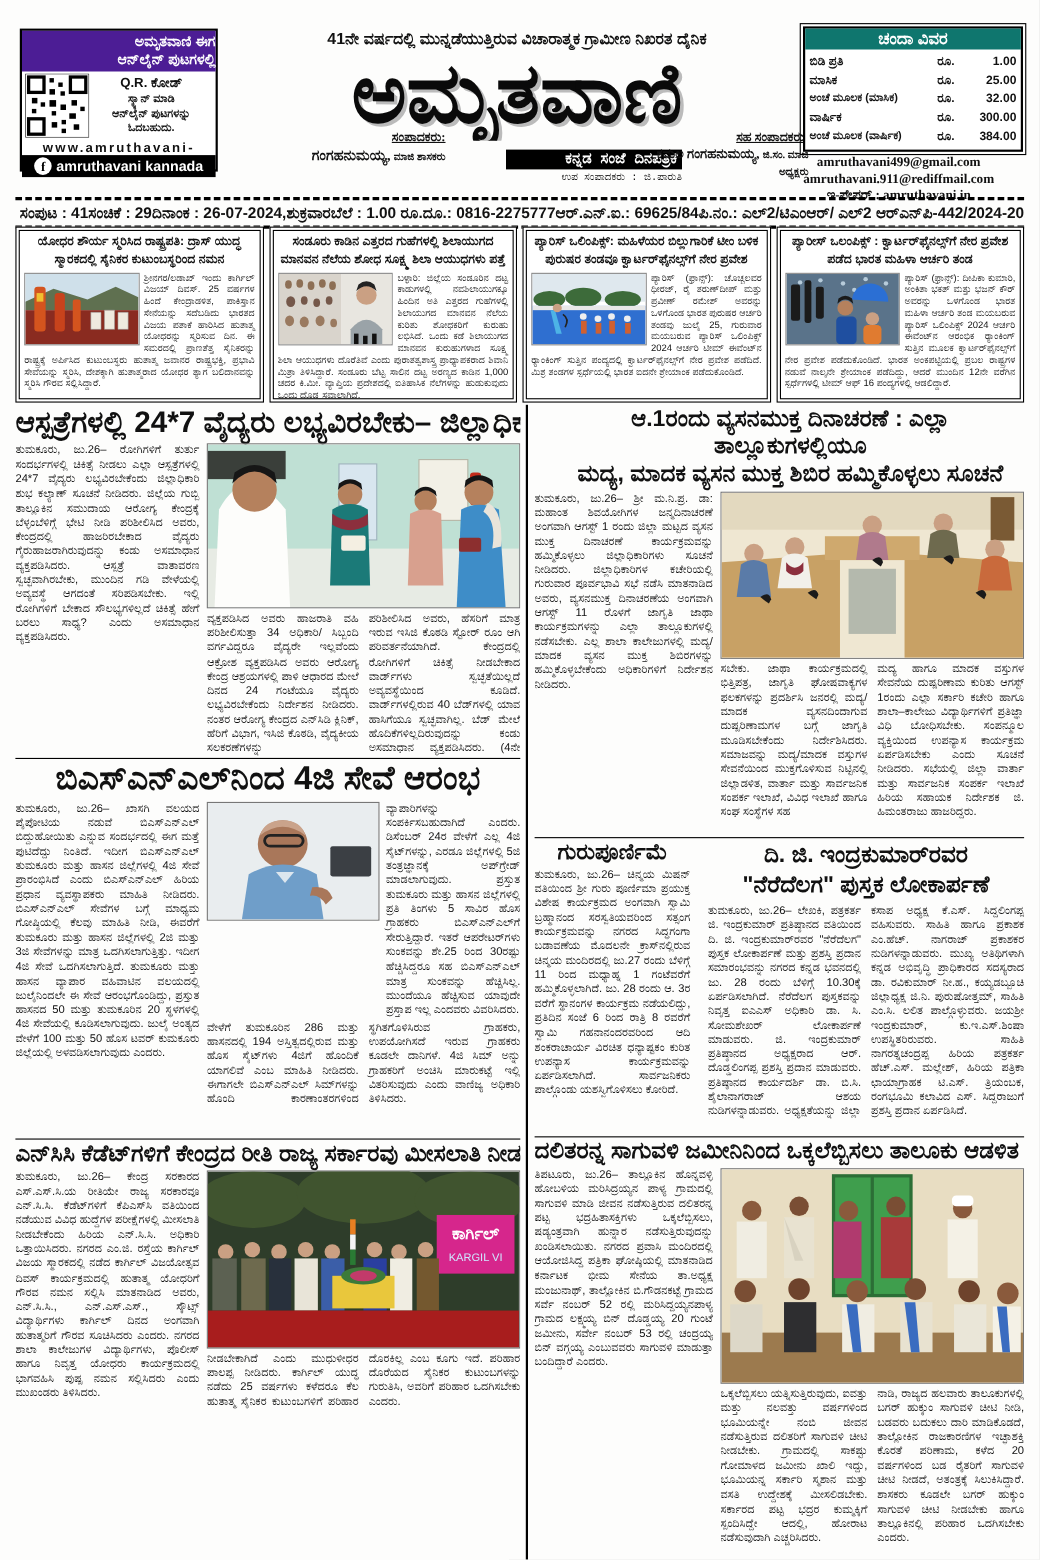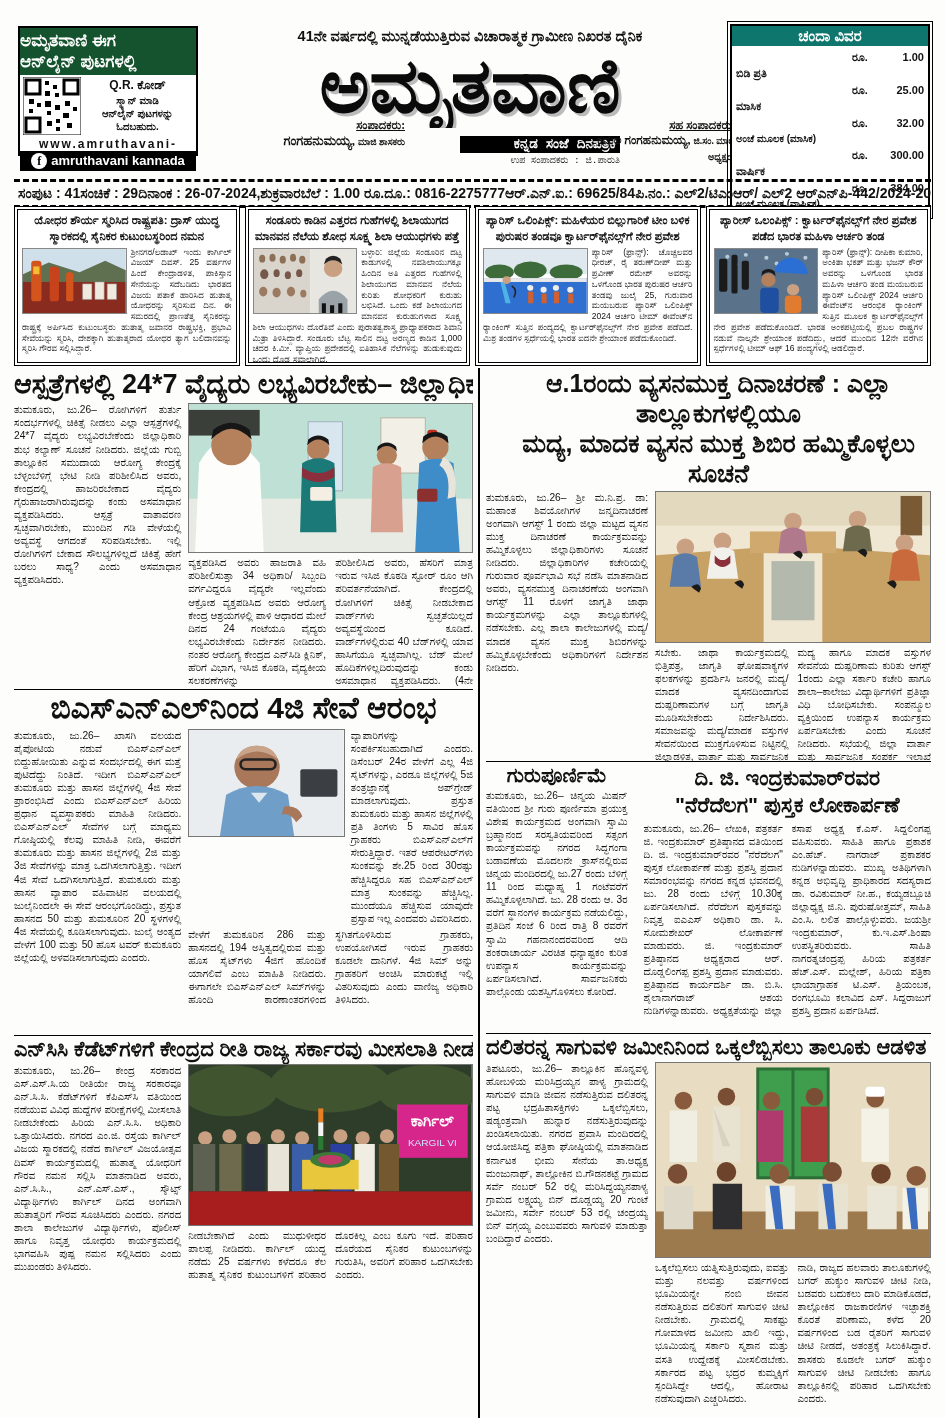--- a/index.html
+++ b/index.html
@@ -2,42 +2,42 @@
 <html><head>
 <meta charset="utf-8">
 <style>
   * { margin:0; padding:0; box-sizing:border-box; }
   html,body { background:#e8e8e8; }
   body { font-family:"Liberation Sans","DejaVu Sans",sans-serif; }
   .page { position:relative; width:945px; height:1418px; margin:0 auto; background:#fdfdfc; color:#111; overflow:hidden; }
 
   
   .online-box { position:absolute; left:18px; top:26px; width:180px; height:130px; border:2px solid #000; background:#fff; }
-  .ob-head { background:#14532d; color:#fff; text-align:left; font-weight:bold; font-size:17px; line-height:1.25; padding:2px 0; }
+  .ob-head { background:#4c1d95; color:#fff; text-align:right; font-weight:bold; font-size:13px; line-height:1.25; padding:2px 0; }
   .ob-mid { display:flex; align-items:center; padding:2px 3px; gap:1px; }
   .ob-qr { width:58px; height:58px; flex:none; }
   .ob-txt { font-size:10px; font-weight:bold; text-align:center; flex:1; line-height:1.3; }
   .ob-web { font-weight:bold; font-size:12px; letter-spacing:2px; text-align:center; }
   .ob-fb { background:#000; color:#fff; display:flex; align-items:center; gap:4px; padding:2px 4px; font-weight:bold; font-size:13px; justify-content:center; }
   .fb-circle { width:16px; height:16px; border-radius:50%; background:#fff; color:#000; font-weight:bold; text-align:center; line-height:16px; font-size:12px; font-family:"Liberation Serif",serif; }
 
   .tagline { position:absolute; left:205px; top:28px; width:530px; text-align:center; font-weight:bold; font-size:14.5px; }
   .masthead { position:absolute; left:205px; top:44px; width:530px; text-align:center; font-weight:bold; font-size:76px; line-height:1.1; color:#0a0a0a; text-shadow:3px 3px 0 #bbb; white-space:nowrap; overflow:hidden; }
   .editor-blk { position:absolute; top:118px; text-align:right; font-size:11.5px; line-height:1.3;font-family:Liberation Serif, serif; }
   .editor-label { font-weight:bold; text-decoration:underline; }
   .editor-name { font-weight:bold; font-size:13px; }
   .editor-extra { font-size:9.5px; font-weight:bold; }
   .m-sub { position:absolute; left:460px; top:136px; width:160px; text-align:right;font-family:Liberation Mono, monospace; }
   .m-sub-band { background:#000; color:#fff; font-weight:bold; font-size:13.5px; padding:1px 4px; }
   .m-sub-under { font-size:9.5px; margin-top:2px; }
 
   .sub-box { position:absolute; left:730px; top:24px; width:200px; border:2px solid #000; outline:1px solid #000; outline-offset:2px; background:#fff; padding:0 4px 3px 4px; }
   .sb-title { background:#0f766e; color:#fff; text-align:center; font-weight:bold; font-size:15px; margin:0 -4px 3px -4px; padding:1px 0; }
   .sb-row { display:flex; font-size:11px; font-weight:bold; line-height:1.55; }
-  .sb-label { flex:1;margin-top:16px; }
+  .sb-label { flex:1; }
   .sb-cur { width:28px; }
   .sb-val { width:44px; text-align:right; }
   .emails { position:absolute; left:700px; top:140px; width:234px; text-align:center; font-weight:bold; font-size:12px; line-height:1.25; font-family:"Liberation Serif","DejaVu Serif",serif; }
 
   .infobar { position:absolute; left:14px; right:14px; top:179px; border-top:3px dashed #000; border-bottom:3px dashed #000; padding:3px 4px; display:flex; justify-content:space-between; font-weight:bold; font-size:14px; white-space:nowrap; overflow:hidden; }
 
   
   .top-boxes { position:absolute; left:14px; right:14px; top:206px; height:160px; display:flex; gap:5px; }
   .news-box { flex:1; border:4px double #000; background:#fff; padding:2px 4px; overflow:hidden; }
   .nb-head { font-weight:bold; font-size:11.3px; text-align:center; line-height:1.45; margin-bottom:2px; }
@@ -160,20 +160,25 @@
       <span class="sb-cur">ರೂ.</span>
       <span class="sb-val">300.00</span>
     </div>
     <div class="sb-row">
       <span class="sb-label" style="font-size:10px">ಅಂಚೆ ಮೂಲಕ (ವಾರ್ಷಿಕ)</span>
       <span class="sb-cur">ರೂ.</span>
       <span class="sb-val">384.00</span>
     </div>
   </div>
 
+  <div class="emails">
+    <div>amruthavani499@gmail.com</div>
+    <div>amruthavani.911@rediffmail.com</div>
+    <div>ಇ-ಪೇಪರ್ : amruthavani.in</div>
+  </div>
 
   <div class="infobar">
     <span>ಸಂಪುಟ : 41</span>
     <span>ಸಂಚಿಕೆ : 29</span>
     <span>ದಿನಾಂಕ : 26-07-2024,</span>
     <span>ಶುಕ್ರವಾರ</span>
     <span>ಬೆಲೆ : 1.00 ರೂ.</span>
     <span>ದೂ.: 0816-2275777</span>
     <span>ಆರ್.ಎನ್.ಐ.: 69625/84</span>
     <span>ಪಿ.ನಂ.: ಎಲ್2/ಟಿಎಂಆರ್/ ಎಲ್2 ಆರ್‌ಎನ್‌ಪಿ-442/2024-2026</span>
@@ -424,21 +429,21 @@
             </div>
           </div>
         </div>
       </div>
 
     </div>
 
     <div class="half-r">
 
       <div class="article sec-line" style="height:394px">
-        <div class="a-head" style="font-size:25px;margin-left:20px;">
+        <div class="a-head" style="font-size:21px;margin-left:20px;">
           <div>ಆ.1ರಂದು ವ್ಯಸನಮುಕ್ತ ದಿನಾಚರಣೆ : ಎಲ್ಲಾ ತಾಲ್ಲೂಕುಗಳಲ್ಲಿಯೂ</div>
           <div>ಮದ್ಯ, ಮಾದಕ ವ್ಯಸನ ಮುಕ್ತ ಶಿಬಿರ ಹಮ್ಮಿಕೊಳ್ಳಲು ಸೂಚನೆ</div>
         </div>
         <div class="a-flex">
           <div class="a-col1 body-txt">ತುಮಕೂರು, ಜು.26– ಶ್ರೀ ಮ.ನಿ.ಪ್ರ. ಡಾ: ಮಹಾಂತ ಶಿವಯೋಗಿಗಳ ಜನ್ಮದಿನಾಚರಣೆ ಅಂಗವಾಗಿ ಆಗಸ್ಟ್ 1 ರಂದು ಜಿಲ್ಲಾ ಮಟ್ಟದ ವ್ಯಸನ ಮುಕ್ತ ದಿನಾಚರಣೆ ಕಾರ್ಯಕ್ರಮವನ್ನು ಹಮ್ಮಿಕೊಳ್ಳಲು ಜಿಲ್ಲಾಧಿಕಾರಿಗಳು ಸೂಚನೆ ನೀಡಿದರು. ಜಿಲ್ಲಾಧಿಕಾರಿಗಳ ಕಚೇರಿಯಲ್ಲಿ ಗುರುವಾರ ಪೂರ್ವಭಾವಿ ಸಭೆ ನಡೆಸಿ ಮಾತನಾಡಿದ ಅವರು, ವ್ಯಸನಮುಕ್ತ ದಿನಾಚರಣೆಯ ಅಂಗವಾಗಿ ಆಗಸ್ಟ್ 11 ರೊಳಗೆ ಜಾಗೃತಿ ಜಾಥಾ ಕಾರ್ಯಕ್ರಮಗಳನ್ನು ಎಲ್ಲಾ ತಾಲ್ಲೂಕುಗಳಲ್ಲಿ ನಡೆಸಬೇಕು. ಎಲ್ಲ ಶಾಲಾ ಕಾಲೇಜುಗಳಲ್ಲಿ ಮದ್ಯ/ಮಾದಕ ವ್ಯಸನ ಮುಕ್ತ ಶಿಬಿರಗಳನ್ನು ಹಮ್ಮಿಕೊಳ್ಳಬೇಕೆಂದು ಅಧಿಕಾರಿಗಳಿಗೆ ನಿರ್ದೇಶನ ನೀಡಿದರು.</div>
           <div class="a-right">
             <svg class="a-photo" style="height:152px" viewBox="0 0 280 152" preserveAspectRatio="none">
               <rect width="280" height="152" fill="#efe7d2"></rect>
               <rect y="0" width="280" height="34" fill="#e3d9bf"></rect>
               <rect x="250" y="4" width="22" height="40" fill="#7a5a34"></rect>

